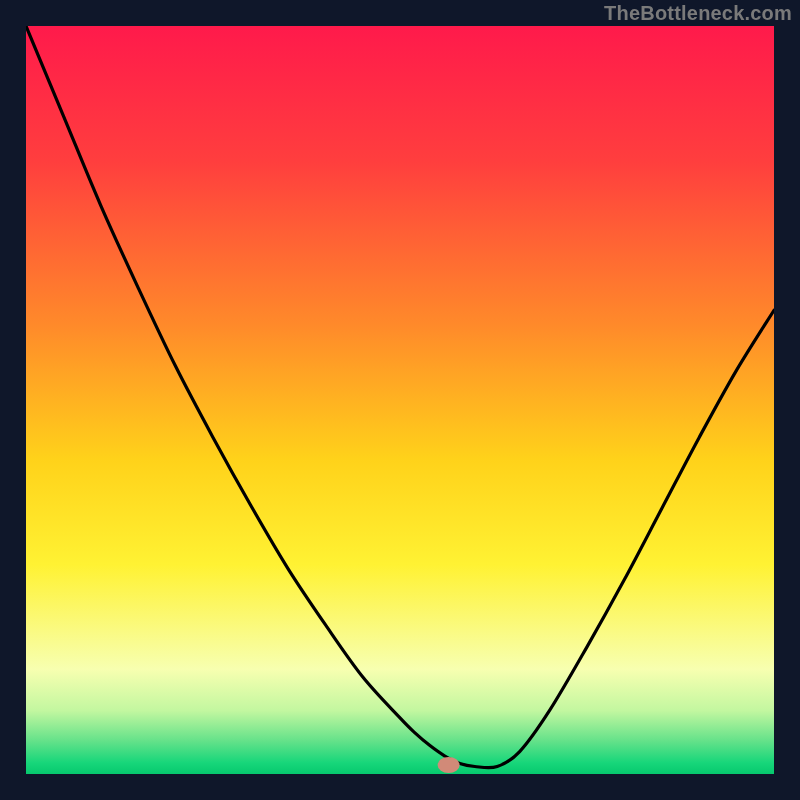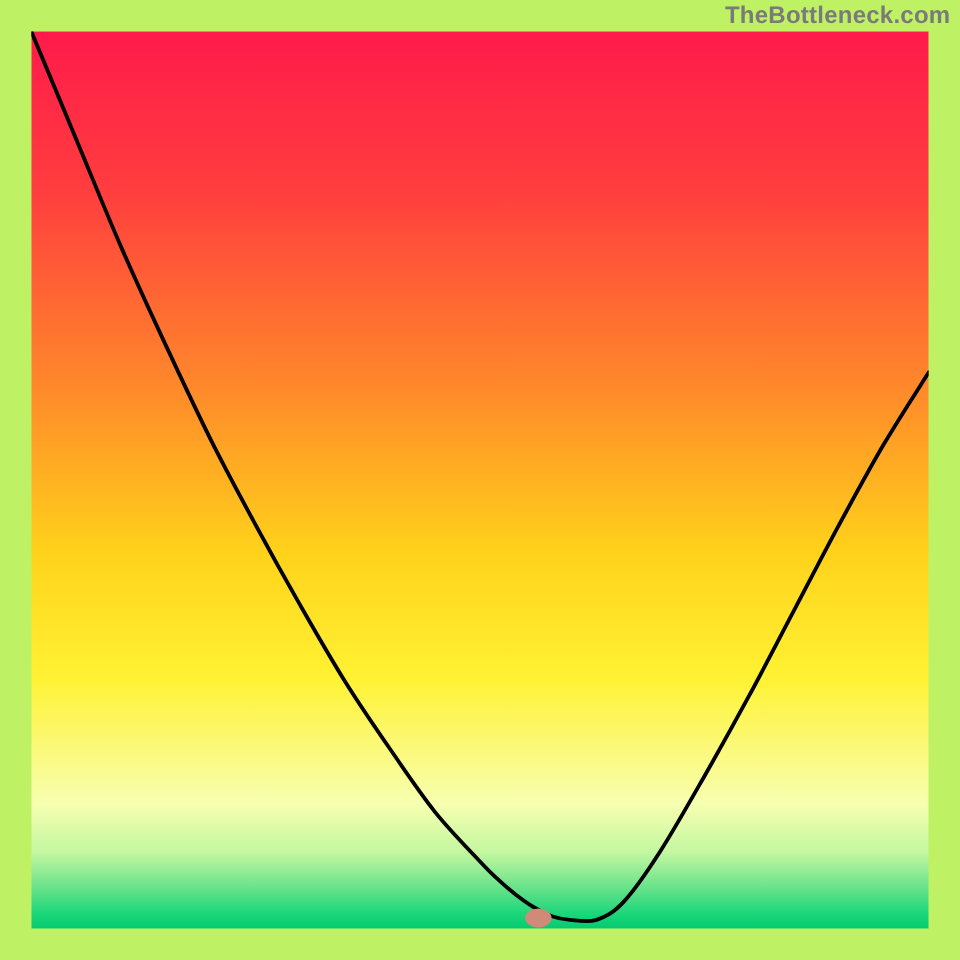--- a/index.html
+++ b/index.html
@@ -1,21 +1,21 @@
 <!DOCTYPE html>
 <html><head>
 <meta charset="utf-8">
 <style>
   * { margin: 0; padding: 0; box-sizing: border-box; }
   html, body { width: 800px; height: 800px; overflow: hidden; background: #000; }
   .frame {
     position: absolute;
     top: 0; left: 0;
     width: 800px; height: 800px;
-    background: #bef264;
+    background: #0f172a;
   }
   .plot {
     position: absolute;
     top: 26px;
     left: 26px;
     width: 748px;
     height: 748px;
     overflow: hidden;
   }
   .wm {

